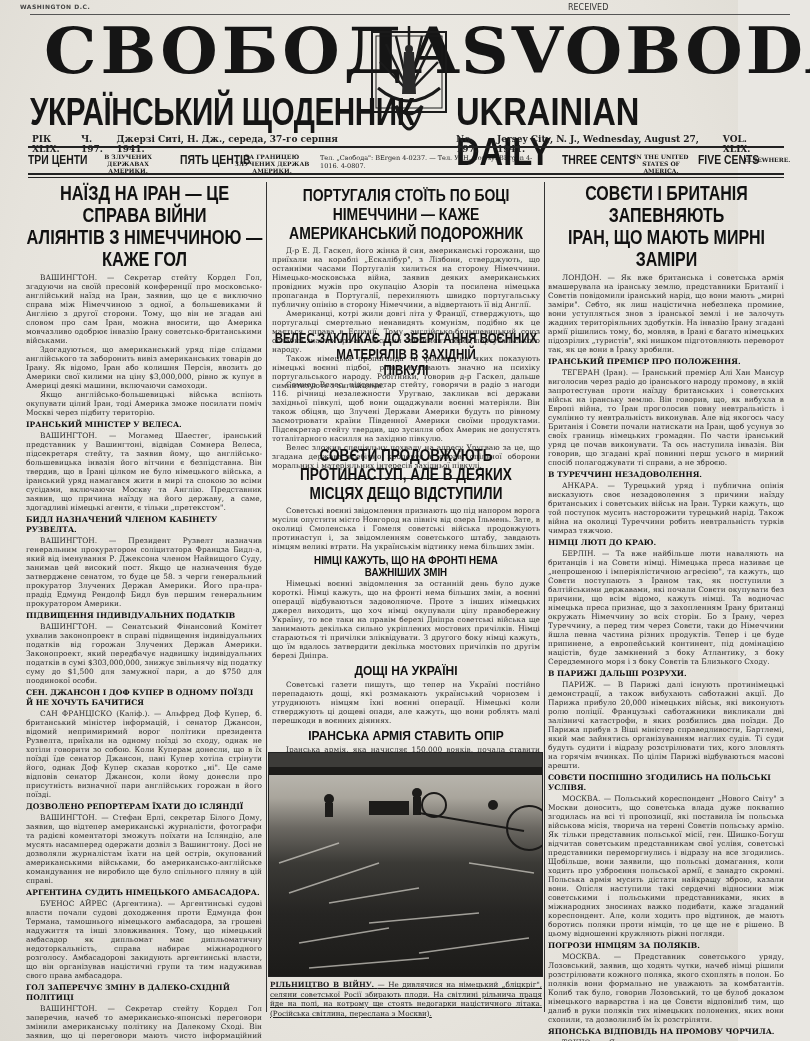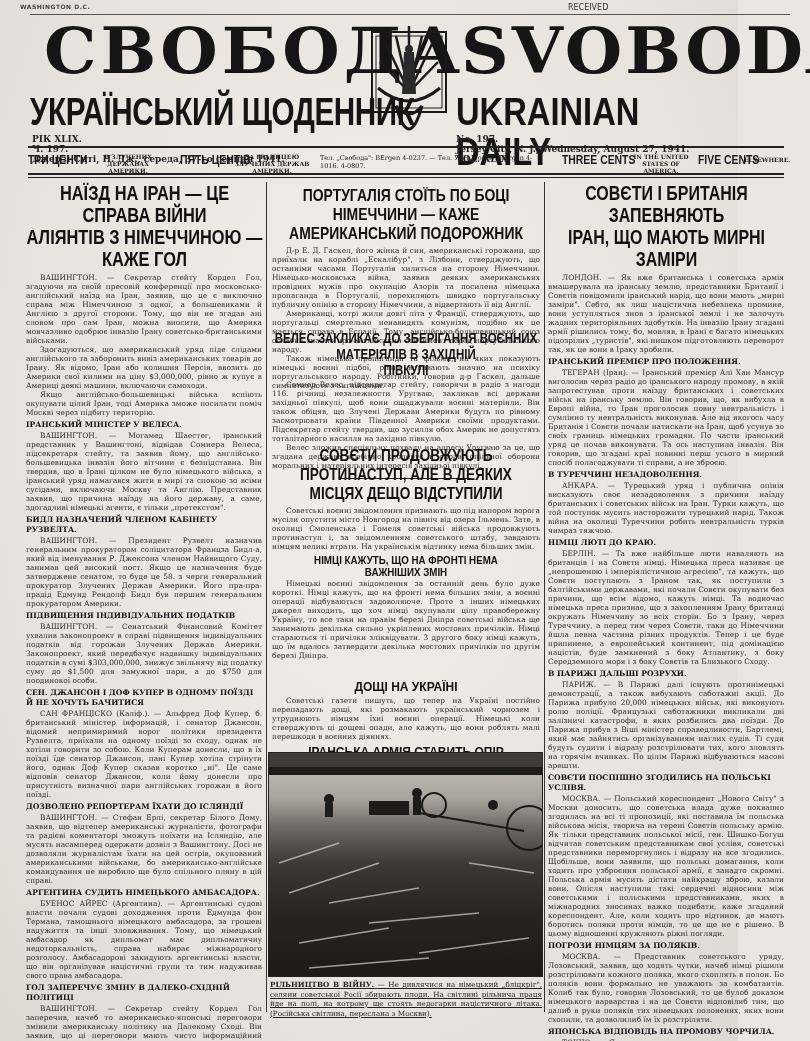--- a/index.html
+++ b/index.html
@@ -28,21 +28,21 @@
   .sub-cyr, .sub-lat {
     position: absolute; top: 92px; font-family: "Liberation Sans", sans-serif;
     font-weight: bold; color: #151515; line-height: 40px; font-size: 38px;
     transform-origin: left top;
   }
   .sub-cyr { left: 30px; transform: scaleX(0.78); letter-spacing: -0.5px; }
   .sub-lat { left: 456px; transform: scaleX(0.86); letter-spacing: 0px; }
   .emblem { position: absolute; left: 366px; top: 22px; width: 86px; height: 120px; }
   .dateline {
     position: absolute; top: 134px; font: bold 9px "DejaVu Serif", serif; color:#222;
-    display: flex; justify-content: space-between; flex-direction: column;
+    display: flex; justify-content: space-between;
   }
   .dateline.l { left: 32px; width: 332px; }
   .dateline.r { left: 456px; width: 320px; }
   .rule { position: absolute; left: 28px; width: 756px; border-top: 2px solid #222; }
   .rule.thin { border-top-width: 1px; }
   .price-row { position: absolute; top: 150px; left: 28px; width: 756px; height: 22px; }
   .price { position: absolute; top: 2px; font-family: "Liberation Sans", sans-serif; font-weight: bold; font-size: 13px; transform: scaleX(0.8); transform-origin: left top; }
   .price-sm { position: absolute; top: 3px; font: bold 6px "DejaVu Serif", serif; line-height: 7px; text-align: center; }
   .tel { position: absolute; top: 4px; font: 6.5px "DejaVu Serif", serif; line-height: 8px; }
   .col-rule { position: absolute; border-left: 1px solid #333; }
@@ -179,21 +179,21 @@
   </div>
 
   <div class="article" style="left:272px;top:446px;width:268px">
     <div class="headline" style="font-size:17px;line-height:19px;transform:scaleX(0.8);width:334px;margin-left:-33px">
       <div>СОВЄТИ ПРОДОВЖУЮТЬ ПРОТИНАСТУП, АЛЕ В ДЕЯКИХ</div>
       <div>МІСЦЯХ ДЕЩО ВІДСТУПИЛИ</div>
     </div>
     <p class="body-text" style="margin-top:3px">Советські воєнні звідомлення признають що під напором ворога мусіли опустити місто Новгород на північ від озера Ільмень. Зате, в околиці Смоленська і Гомеля советські війська продовжують протинаступ і, за звідомленням советського штабу, завдають німцям великі втрати. На українськім відтинку нема більших змін.</p>
     <div class="mid-head" style="font-size:11.5px;margin:3px 0 1px;transform:scaleX(0.85)">НІМЦІ КАЖУТЬ, ЩО НА ФРОНТІ НЕМА ВАЖНІШИХ ЗМІН</div>
     <p class="body-text">Німецькі воєнні звідомлення за останній день було дуже короткі. Німці кажуть, що на фронті нема більших змін, а воєнні операції відбуваються задоволяюче. Проте з інших німецьких джерел виходить, що хоч німці окупували цілу правобережну Україну, то все таки на правім березі Дніпра советські війська ще занимають декілька сильно укріплених мостових причілків. Німці стараються ті причілки зліквідувати. З другого боку німці кажуть, що їм вдалось затвердити декілька мостових причілків по другім березі Дніпра.</p>
-    <div class="mid-head" style="font-size:12px;margin:20px 0 2px">ДОЩІ НА УКРАЇНІ</div>
+    <div class="mid-head" style="font-size:12px;margin:4px 0 2px">ДОЩІ НА УКРАЇНІ</div>
     <p class="body-text">Советські газети пишуть, що тепер на Україні постійно перепадають дощі, які розмакають український чорнозем і утруднюють німцям їхні воєнні операції. Німецькі коли стверджують ці дощеві опади, але кажуть, що вони роблять малі перешкоди в воєнних діяннях.</p>
     <div class="mid-head" style="font-size:12px;margin:4px 0 2px">ІРАНСЬКА АРМІЯ СТАВИТЬ ОПІР</div>
     <p class="body-text">Іранська армія, яка начисляє 150,000 вояків, почала ставити опір британським військам, які вони висіляли з кораблів на берег, в перськім заливі. Також іранці ставлять опір британським військам, що наступають на них з боку Іраку. Щодо протисоветського опору, то нема ще вісток, бо іранці попередньо відступили від советсько-іранської границі на 12 миль, щоб тим заспокоїти Совєти.</p>
     <div class="mid-head" style="font-size:12px;margin:3px 0 1px;transform:scaleX(0.82)">ПОГАНА ПОГОДА ПЕРЕШКОДЖАЄ БРИТІЙСЬКИМ ЛЕТУНАМ</div>
     <p class="body-text">На західнім фронті британські летуни мусіли обмежити свої налети з огляду на погану погоду. Лише малі летунські відділи атакували Дісельдорф і Донкірк.</p>
   </div>
 
   <div class="photo">
     <svg width="275" height="225" viewBox="0 0 275 225">
       <g fill="#1d1c1a">

